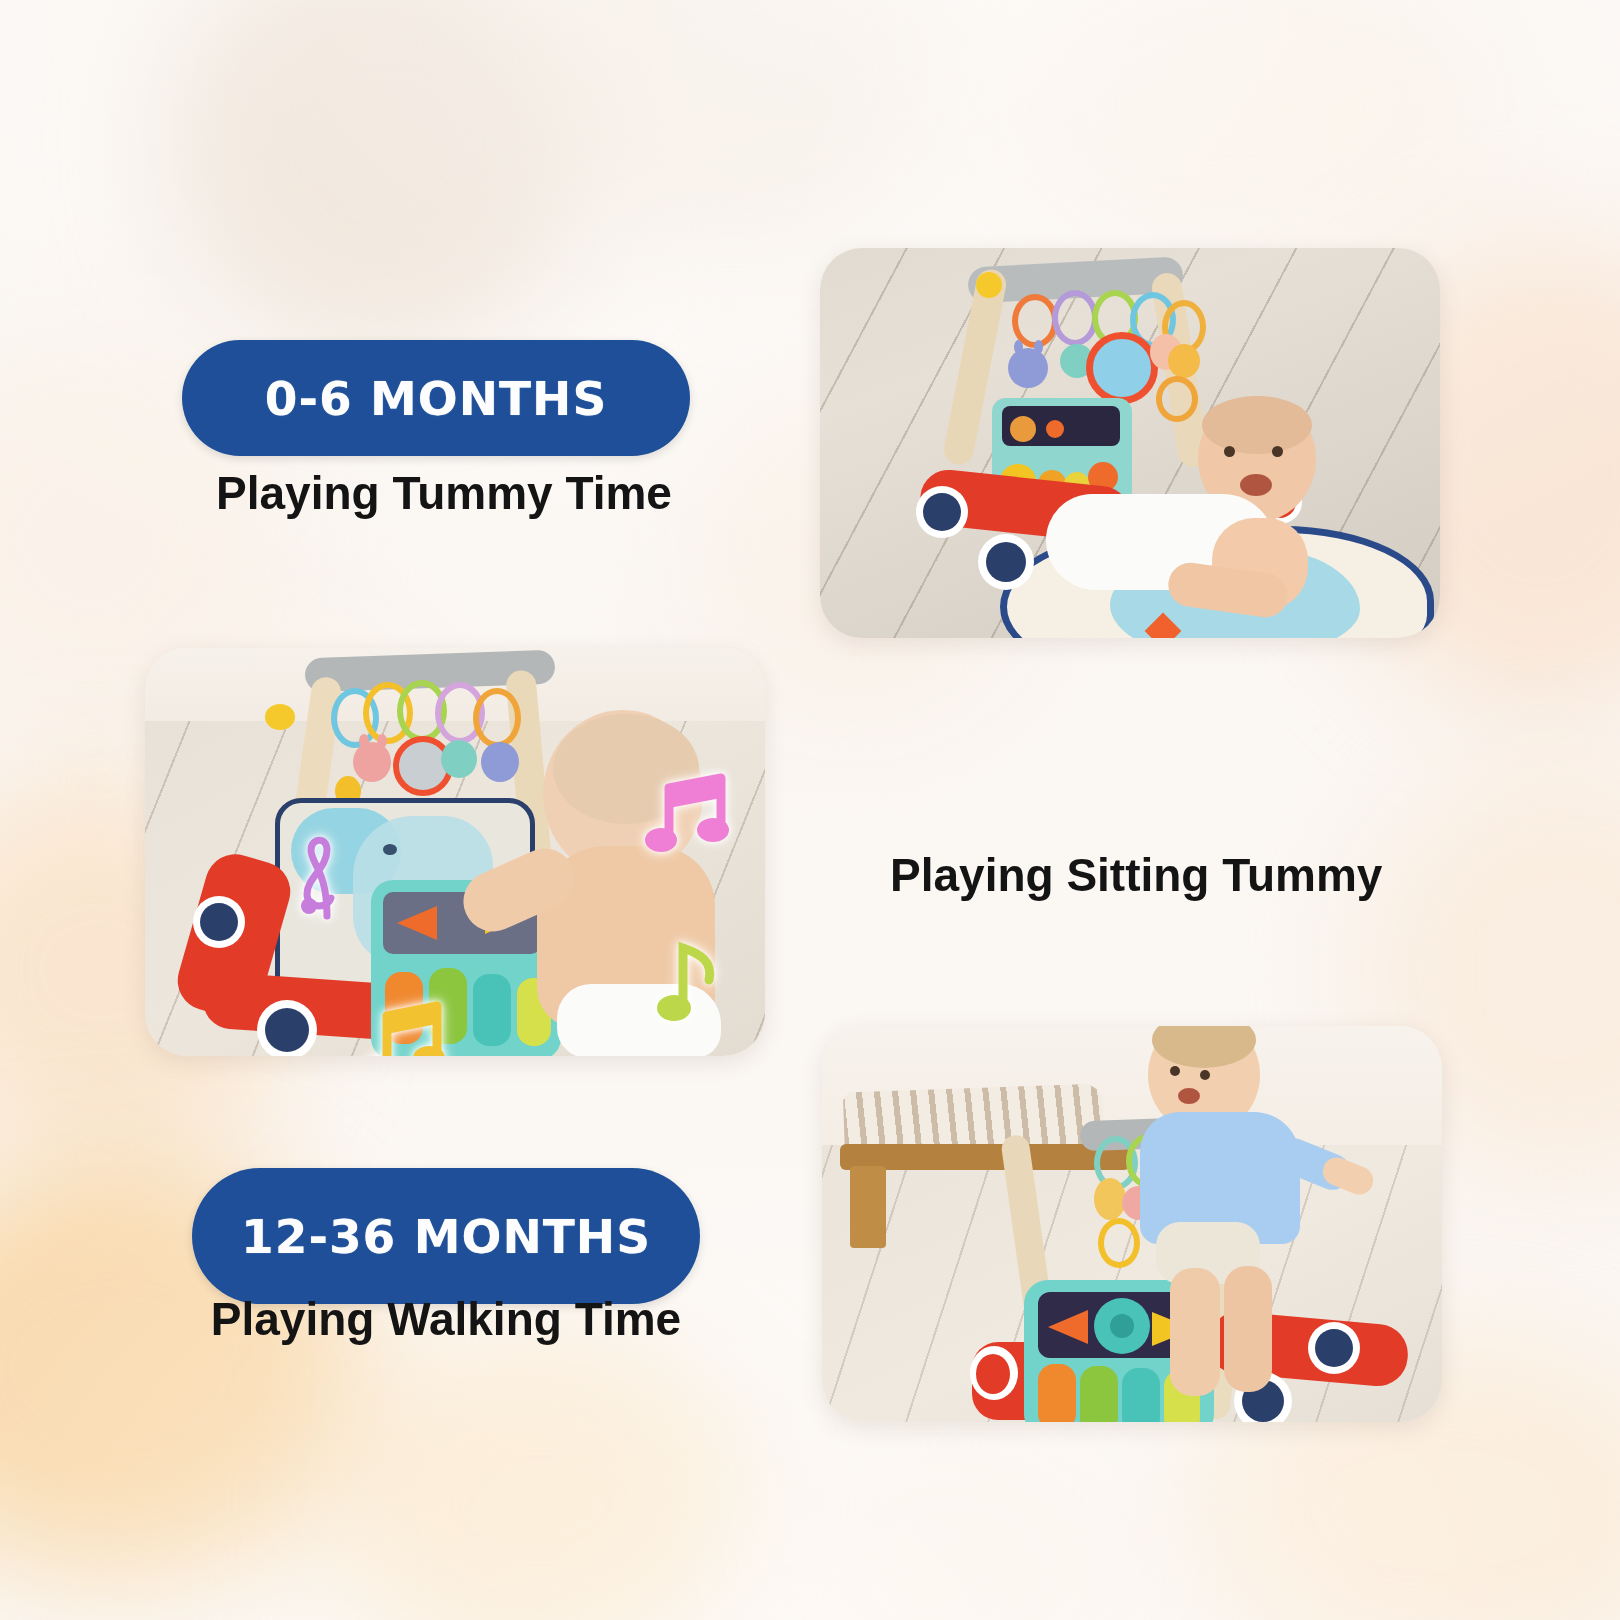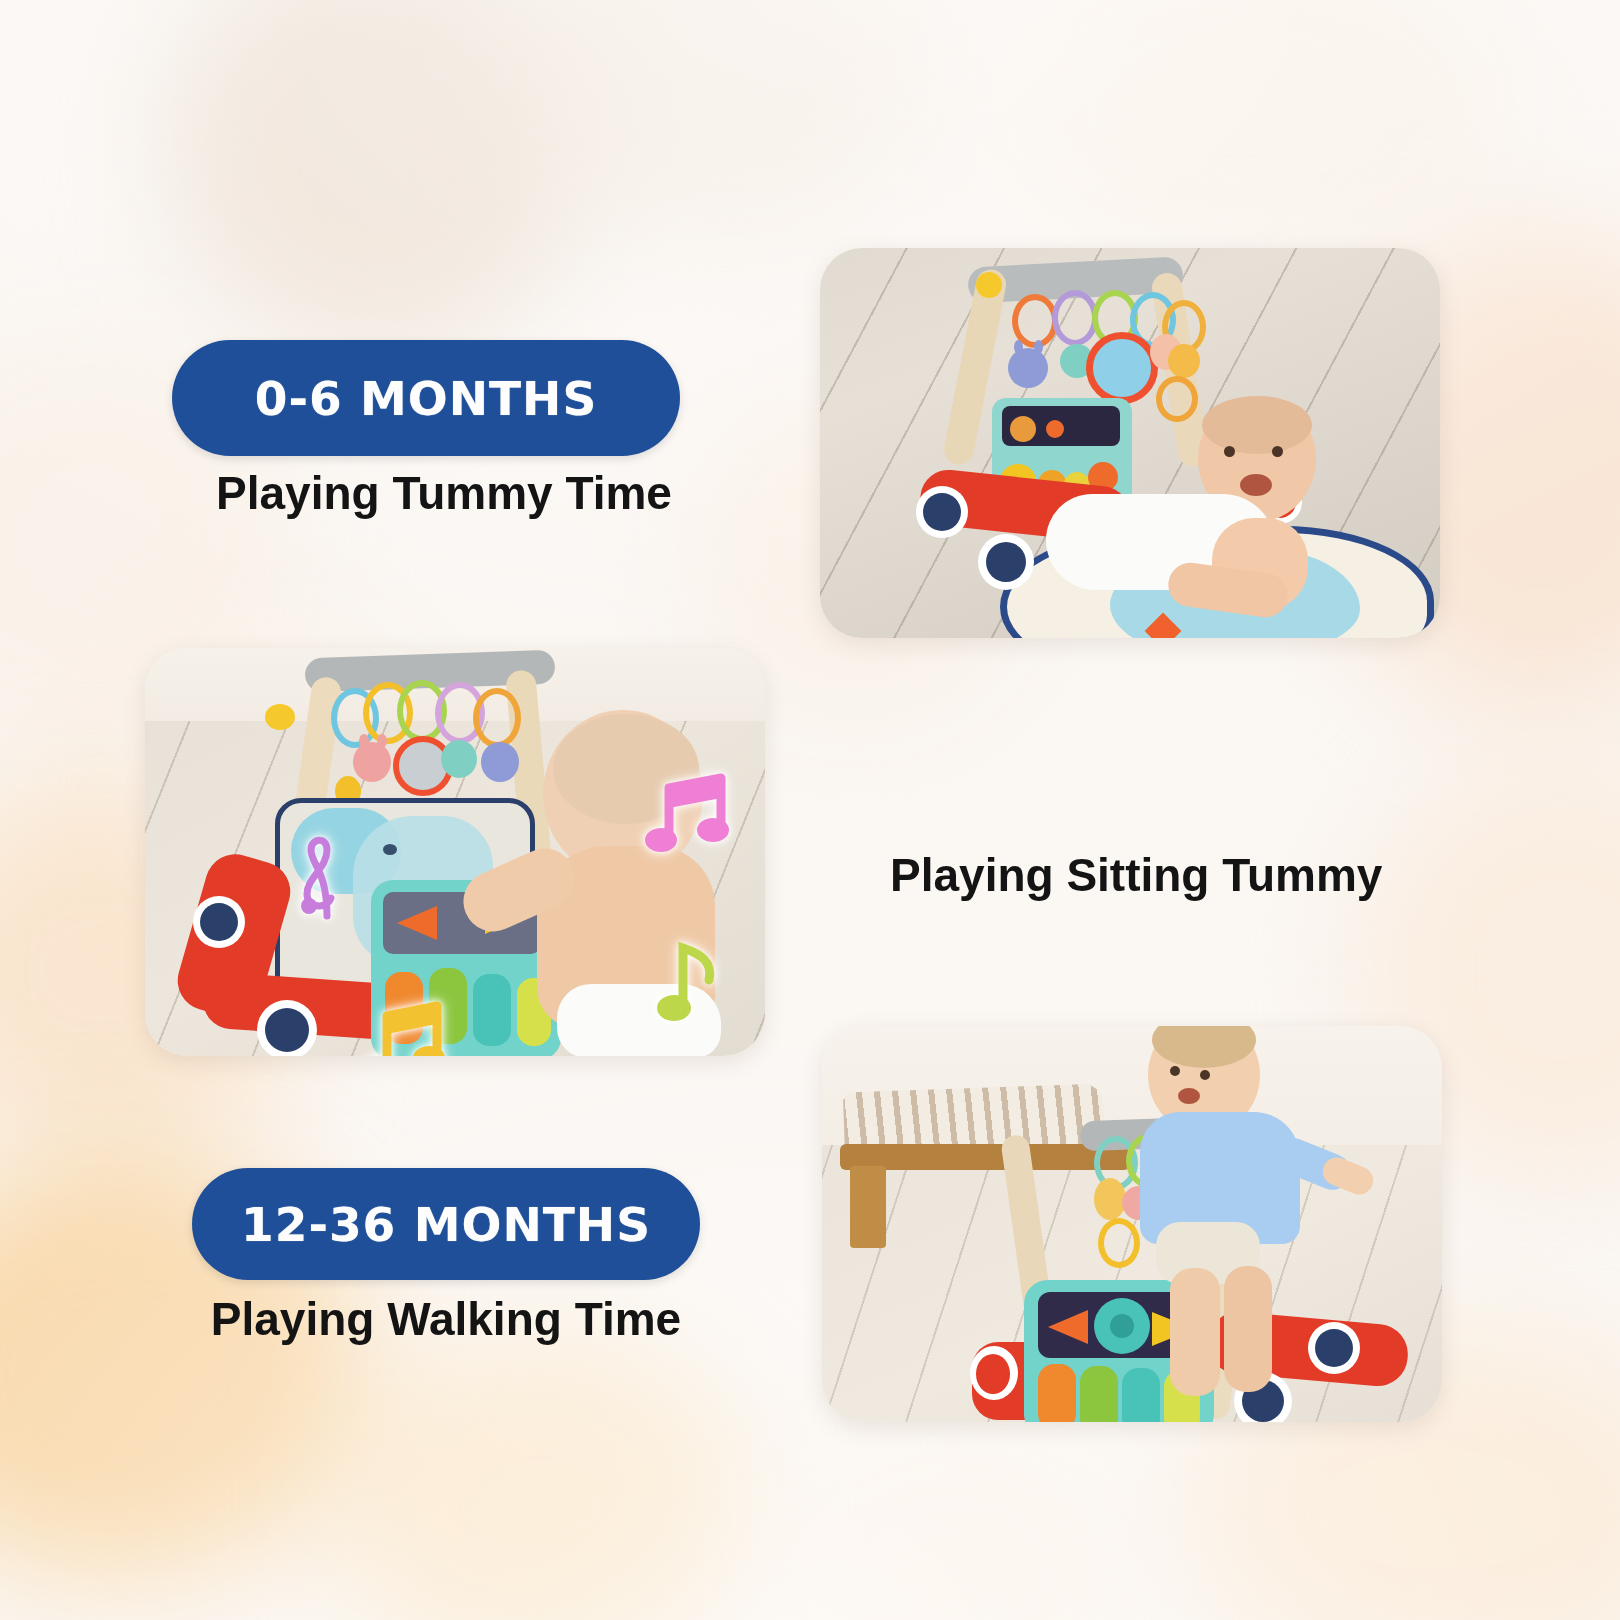--- a/index.html
+++ b/index.html
@@ -175,21 +175,21 @@
       <div class="tp rnd" style="left:404px;top:198px;width:11px;height:11px;background:#4a3526;"></div>
       <div class="tp rnd" style="left:452px;top:198px;width:11px;height:11px;background:#4a3526;"></div>
       <div class="tp rnd" style="left:420px;top:226px;width:32px;height:22px;background:#b0553f;"></div>
       <div class="tp" style="left:226px;top:246px;width:230px;height:96px;background:#fbfbf9;
                   border-radius:46px 54px 40px 50px;"></div>
       <div class="tp" style="left:392px;top:270px;width:96px;height:92px;background:#f3cbab;border-radius:42px;"></div>
       <div class="tp" style="left:348px;top:320px;width:120px;height:44px;background:#f1c6a4;border-radius:22px;transform:rotate(8deg);"></div>
     </div>
   </div>
 
-  <div class="badge" style="left:172px;top:340px;width:508px;height:116px;">
+  <div class="badge" style="left:182px;top:340px;width:508px;height:116px;">
     <span class="badge-text">0-6 MONTHS</span>
   </div>
   <div class="caption" style="left:190px;top:466px;width:508px;">Playing Tummy Time</div>
 
   <div class="photo" style="left:145px;top:648px;width:620px;height:408px;">
     <div class="scene">
       <div class="wall"></div>
       <div class="floor warm" style="top:18%;"></div>
 
       <div class="tp" style="left:160px;top:6px;width:250px;height:34px;background:#b4b7b8;
@@ -340,18 +340,18 @@
       <div class="tp" style="left:452px;top:120px;width:78px;height:36px;background:#a8cdf0;
                   border-radius:20px;transform:rotate(22deg);"></div>
       <div class="tp" style="left:500px;top:136px;width:52px;height:28px;background:#f2cfae;
                   border-radius:16px;transform:rotate(22deg);"></div>
       <div class="tp" style="left:334px;top:196px;width:104px;height:62px;background:#ece6d8;border-radius:24px;"></div>
       <div class="tp" style="left:348px;top:242px;width:50px;height:128px;background:#f0cbaa;border-radius:22px;"></div>
       <div class="tp" style="left:402px;top:240px;width:48px;height:126px;background:#edc5a3;border-radius:22px;"></div>
     </div>
   </div>
 
-  <div class="badge" style="left:192px;top:1168px;width:508px;height:112px;">
+  <div class="badge" style="left:192px;top:1168px;width:508px;height:136px;">
     <span class="badge-text">12-36 MONTHS</span>
   </div>
   <div class="caption" style="left:192px;top:1292px;width:508px;">Playing Walking Time</div>
 
 </div>
 
 </body></html>

